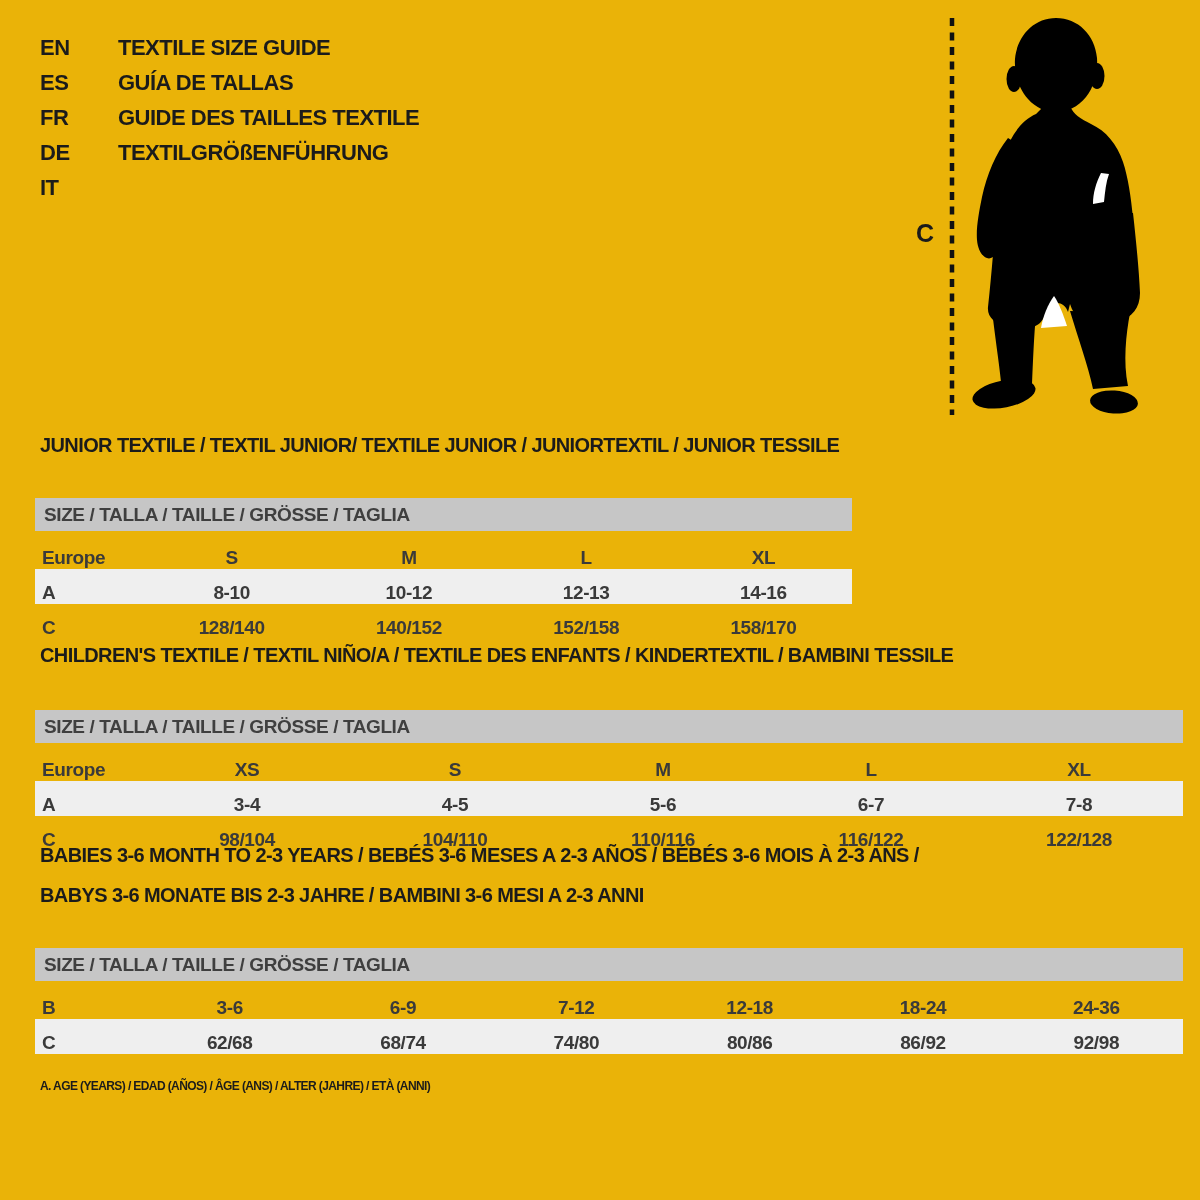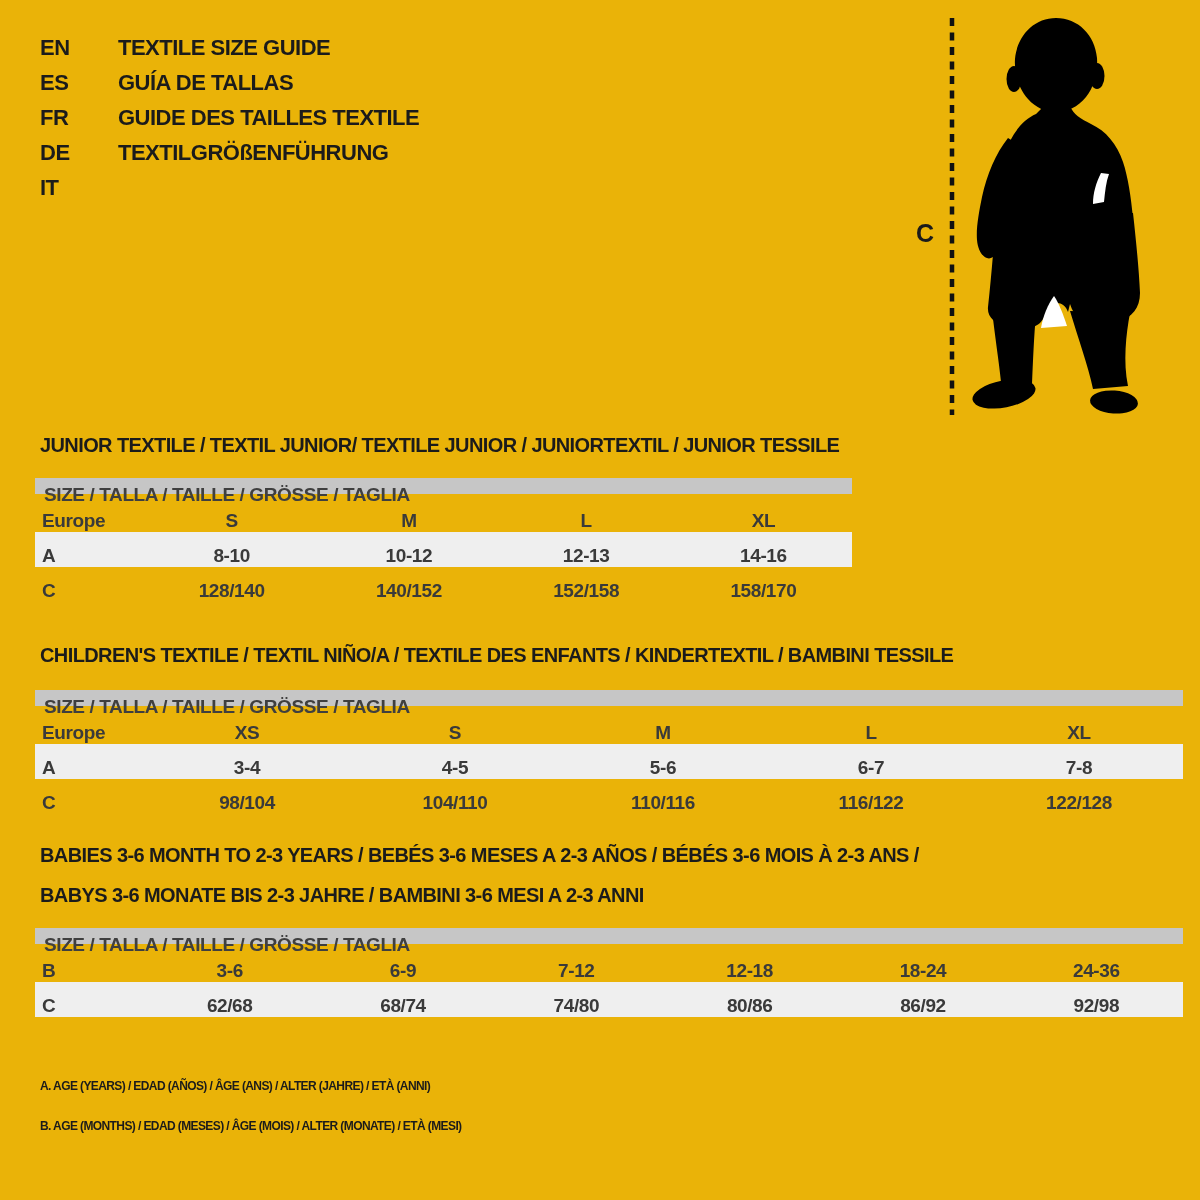--- a/index.html
+++ b/index.html
@@ -16,23 +16,23 @@
   
   .figure-wrap{position:absolute;left:900px;top:12px;width:250px;height:410px;}
   
   .sec-title{
     position:absolute;left:40px;font-size:20px;font-weight:700;letter-spacing:-0.6px;
     color:#1b1b1b;white-space:nowrap;line-height:22px;
   }
   
   .tbl{position:absolute;left:35px;}
   .tbl-head{
-    height:16px;line-height:33px;background:#c6c6c6;color:#3f3f3f;
+    height:33px;line-height:33px;background:#c6c6c6;color:#3f3f3f;
     font-size:19px;font-weight:700;letter-spacing:-0.4px;padding-left:9px;
-    margin-bottom:3px;box-sizing:border-box;
+    margin-bottom:3px;box-sizing:border-box;margin-top:20px;
   }
   .tbl-row{display:flex;height:35px;align-items:center;}
   .tbl > .tbl-row:nth-child(3){background:#efefef;}
   .cell{font-size:19px;font-weight:700;letter-spacing:-0.4px;color:#3a3a3a;margin-top:12px;}
   .cell.label{width:108px;padding-left:7px;box-sizing:border-box;}
   .cell.val{flex:1;text-align:center;}
   
   .legend{position:absolute;left:40px;top:1066px;}
   .legend-line{
     height:40px;line-height:40px;font-size:12px;font-weight:700;letter-spacing:-0.6px;
@@ -175,16 +175,15 @@
       <span class="cell val">68/74</span>
       <span class="cell val">74/80</span>
       <span class="cell val">80/86</span>
       <span class="cell val">86/92</span>
       <span class="cell val">92/98</span>
     </div>
   </div>
 
   <div class="legend">
     <div class="legend-line">A. AGE (YEARS) / EDAD (AÑOS) / ÂGE (ANS) / ALTER (JAHRE) / ETÀ (ANNI)</div>
-    <div class="legend-line">B. AGE (MONTHS) / EDAD (MESES) / ÂGE (MOIS) / ALTER (MONATE) / ETÀ (MESI)</div>
   </div>
 
 </div>
 
 </body></html>

